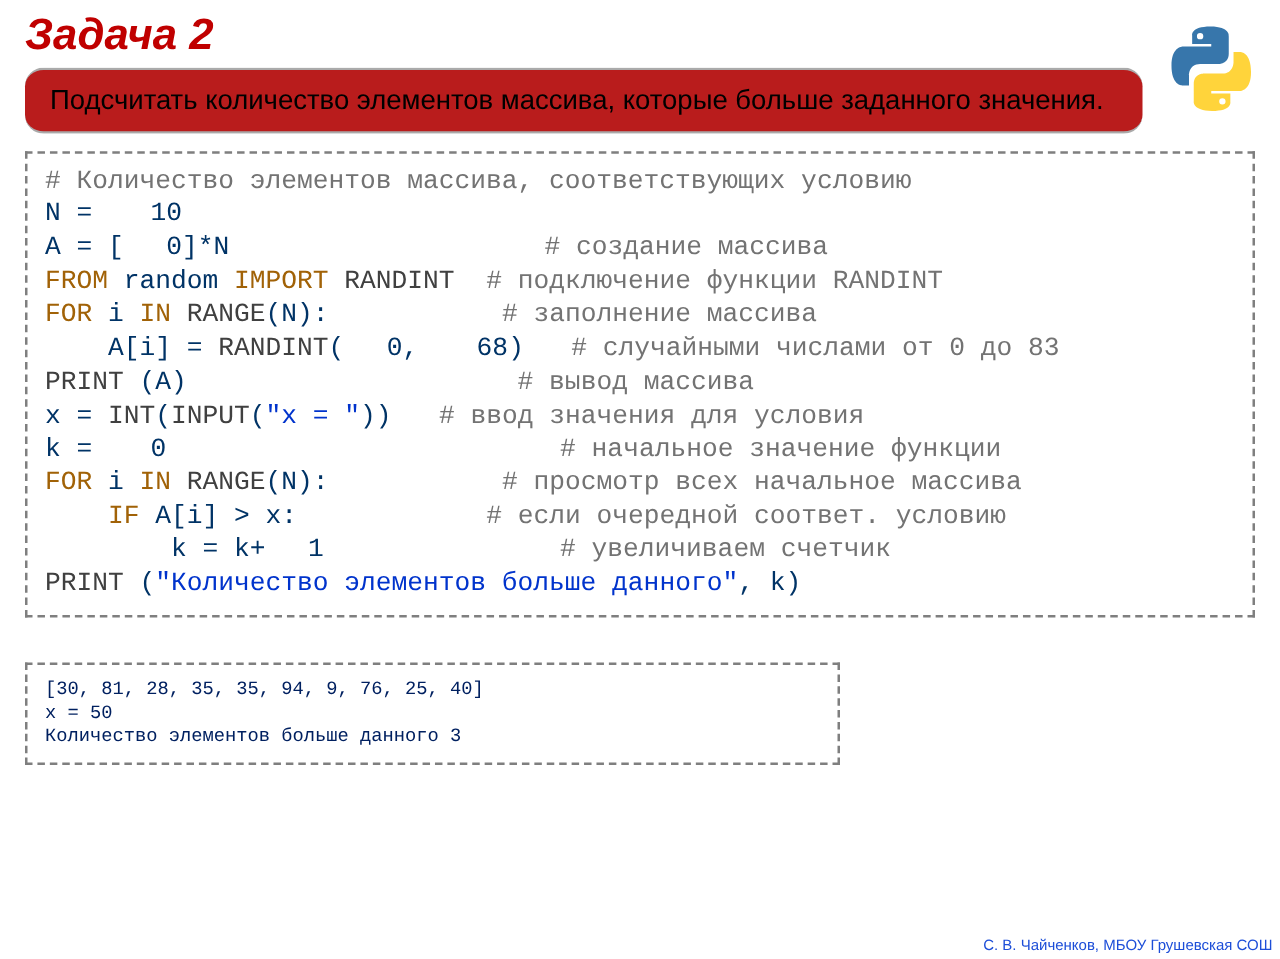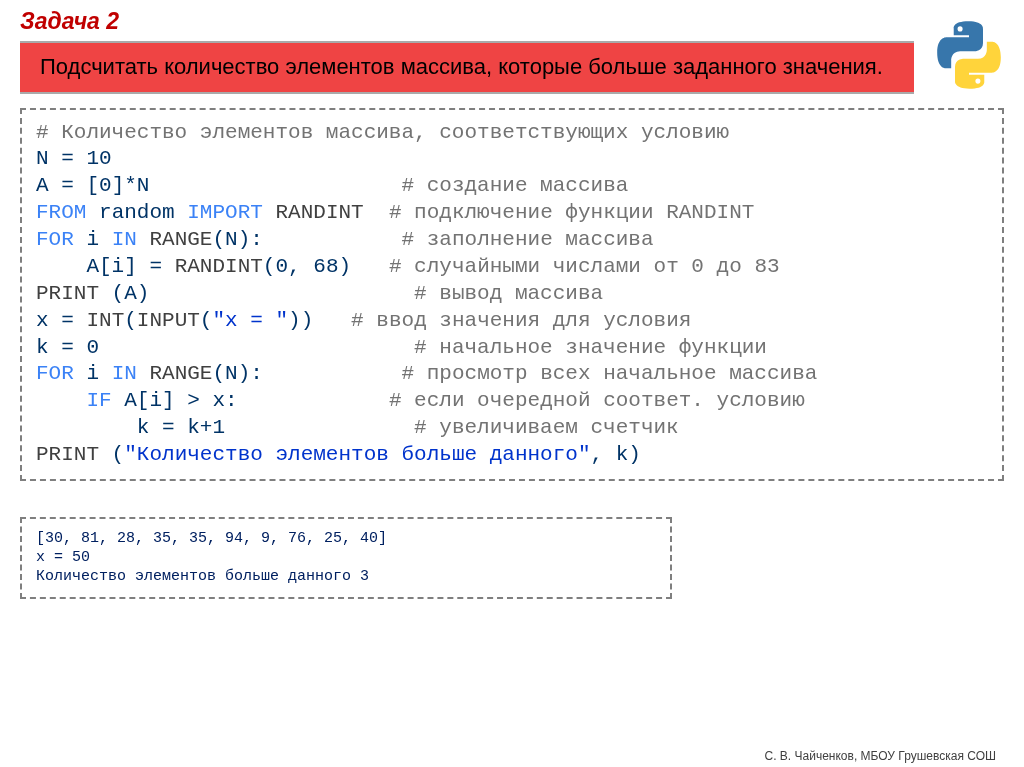--- a/index.html
+++ b/index.html
@@ -9,31 +9,32 @@
     height: 767px;
     background: #fff;
     font-family: Arial, sans-serif;
     position: relative;
     box-sizing: border-box;
   }
   .title {
     color: #c00000;
     font-weight: bold;
     font-style: italic;
-    font-size: 23px;
+    font-size: 35px;
     padding: 8px 16px 6px 20px;
   }
   .task-desc {
-    background: #ef4444;
+    background: #b91c1c;
     padding: 10px 20px;
     font-size: 22px;
     line-height: 1.3;
     border-top: 2px solid #aaa;
     border-bottom: 2px solid #aaa;
     margin: 0 110px 0 20px;
+    border-radius: 15px;
   }
   .python-logo {
     position: absolute;
     top: 20px;
     right: 20px;
     width: 70px;
     height: 70px;
   }
   .code-block {
     margin: 14px 20px 0 20px;
@@ -49,31 +50,31 @@
     border: 2px dashed #7f7f7f;
     padding: 10px 14px;
     font-family: "Courier New", monospace;
     font-size: 15px;
     line-height: 1.28;
     white-space: pre;
     color: #002060;
     width: 620px;
   }
   .cm { color: #737373; }
-  .kw { color: #3b82f6; }
+  .kw { color: #a16207; }
   .id { color: #404040; }
   .str { color: #0033cc; }
-  .num { color: #003366; }
+  .num { color: #003366; margin-left: 34px; }
   .op { color: #003366; }
   .footer {
     position: absolute;
     bottom: 4px;
-    right: 28px;
+    right: 6px;
     font-size: 12px;
-    color: #404040;
+    color: #1d4ed8;
   }
 </style>
 </head>
 <body>
 
 <div class="title">Задача 2</div>
 
 <div class="python-logo">
   <svg viewBox="0 0 110 110">
     <path fill="#3776ab" d="M54 2c-25 0-23 11-23 11v11h24v3H21s-16-2-16 24 14 25 14 25h8V63s0-14 14-14h23s13 0 13-13V14s2-12-23-12zm-13 8a4 4 0 110 8 4 4 0 010-8z"></path>

